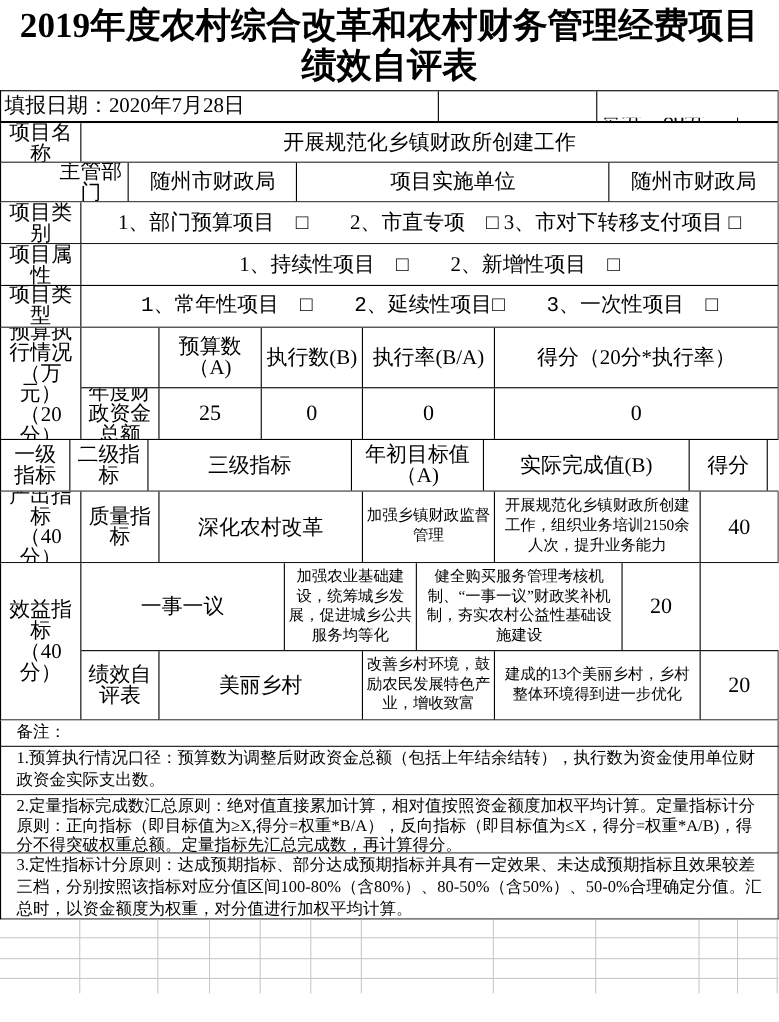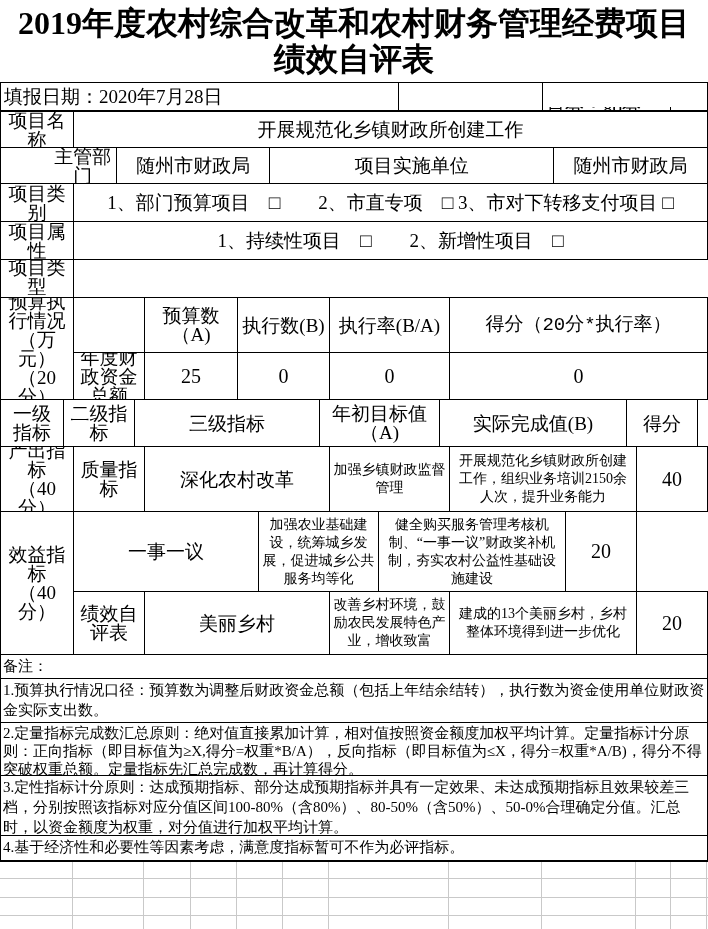--- a/index.html
+++ b/index.html
@@ -20,21 +20,21 @@
     padding:1px 3px;overflow:hidden;white-space:pre-line;
   }
   .left{justify-content:flex-start;text-align:left;}
   .num{font-size:20px;}
   .small{font-size:14px;line-height:18px;}
   .stack{display:flex;flex-direction:column;box-sizing:border-box;}
   .subrow{display:flex;box-sizing:border-box;}
   .subrow.divider{border-bottom:1px solid #000;}
   .nrow{
     box-sizing:border-box;border-left:1px solid #000;border-right:1px solid #000;border-bottom:1px solid #000;
-    font-size:15px;line-height:20px;padding:1px 2px;overflow:hidden;background:#fff;
+    font-size:15px;line-height:20px;padding:1px 14px;overflow:hidden;background:#fff;
   }
   .grid{position:relative;height:67px;background:#fff;}
   .gv{position:absolute;top:0;bottom:0;width:1px;background:#c9c9c9;}
   .gh{position:absolute;left:0;right:0;height:1px;background:#c9c9c9;}
 </style>
 </head>
 <body>
 
 <div id="sheet">
 
@@ -67,33 +67,34 @@
     <div class="c" style="width:634px;">1、部门预算项目　□　　2、市直专项　□ 3、市对下转移支付项目 □</div>
   </div>
 
   <div class="trow" style="height:38px;">
     <div class="c" style="width:73px;">项目属性</div>
     <div class="c" style="width:634px;">1、持续性项目　□　　2、新增性项目　□</div>
   </div>
 
   <div class="trow" style="height:38px;font-family:Liberation Mono, monospace;">
     <div class="c" style="width:73px;">项目类型</div>
+    <div class="c" style="width:634px;">1、常年性项目　□　　2、延续性项目□　　3、一次性项目　□</div>
   </div>
 
   <div class="trow" style="height:102px;">
     <div class="c" style="width:73px;">预算执行情况
 （万元）
 （20分）</div>
     <div class="stack" style="width:634px;">
       <div class="subrow divider" style="height:55px;">
         <div class="c" style="width:71px;border-bottom:none;"></div>
         <div class="c" style="width:93px;">预算数（A)</div>
         <div class="c" style="width:92px;">执行数(B)</div>
         <div class="c" style="width:120px;">执行率(B/A)</div>
-        <div class="c" style="width:258px;font-family:Liberation Mono, monospace;">得分（20分*执行率）</div>
+        <div class="c" style="width:258px;">得分（20分*执行率）</div>
       </div>
       <div class="subrow" style="height:46px;">
         <div class="c" style="width:71px;">年度财政资金总额</div>
         <div class="c num" style="width:93px;">25</div>
         <div class="c num" style="width:92px;">0</div>
         <div class="c num" style="width:120px;">0</div>
         <div class="c num" style="width:258px;">0</div>
       </div>
     </div>
   </div>
@@ -134,21 +135,20 @@
         <div class="c small" style="width:187px;">建成的13个美丽乡村，乡村整体环境得到进一步优化</div>
         <div class="c num" style="width:71px;">20</div>
       </div>
     </div>
   </div>
 
   <div class="nrow" style="height:24px;">备注：</div>
   <div class="nrow" style="height:44px;">1.预算执行情况口径：预算数为调整后财政资金总额（包括上年结余结转），执行数为资金使用单位财政资金实际支出数。</div>
   <div class="nrow" style="height:53px;line-height:18px;">2.定量指标完成数汇总原则：绝对值直接累加计算，相对值按照资金额度加权平均计算。定量指标计分原则：正向指标（即目标值为≥X,得分=权重*B/A），反向指标（即目标值为≤X，得分=权重*A/B)，得分不得突破权重总额。定量指标先汇总完成数，再计算得分。</div>
   <div class="nrow" style="height:60px;">3.定性指标计分原则：达成预期指标、部分达成预期指标并具有一定效果、未达成预期指标且效果较差三档，分别按照该指标对应分值区间100-80%（含80%）、80-50%（含50%）、50-0%合理确定分值。汇总时，以资金额度为权重，对分值进行加权平均计算。</div>
-  <div class="nrow" style="height:26px;border-bottom:2px solid #000;">4.基于经济性和必要性等因素考虑，满意度指标暂可不作为必评指标。</div>
 
   <div class="grid">
     <div class="gv" style="left:72px;"></div>
     <div class="gv" style="left:143px;"></div>
     <div class="gv" style="left:190px;"></div>
     <div class="gv" style="left:236px;"></div>
     <div class="gv" style="left:282px;"></div>
     <div class="gv" style="left:328px;"></div>
     <div class="gv" style="left:448px;"></div>
     <div class="gv" style="left:541px;"></div>

